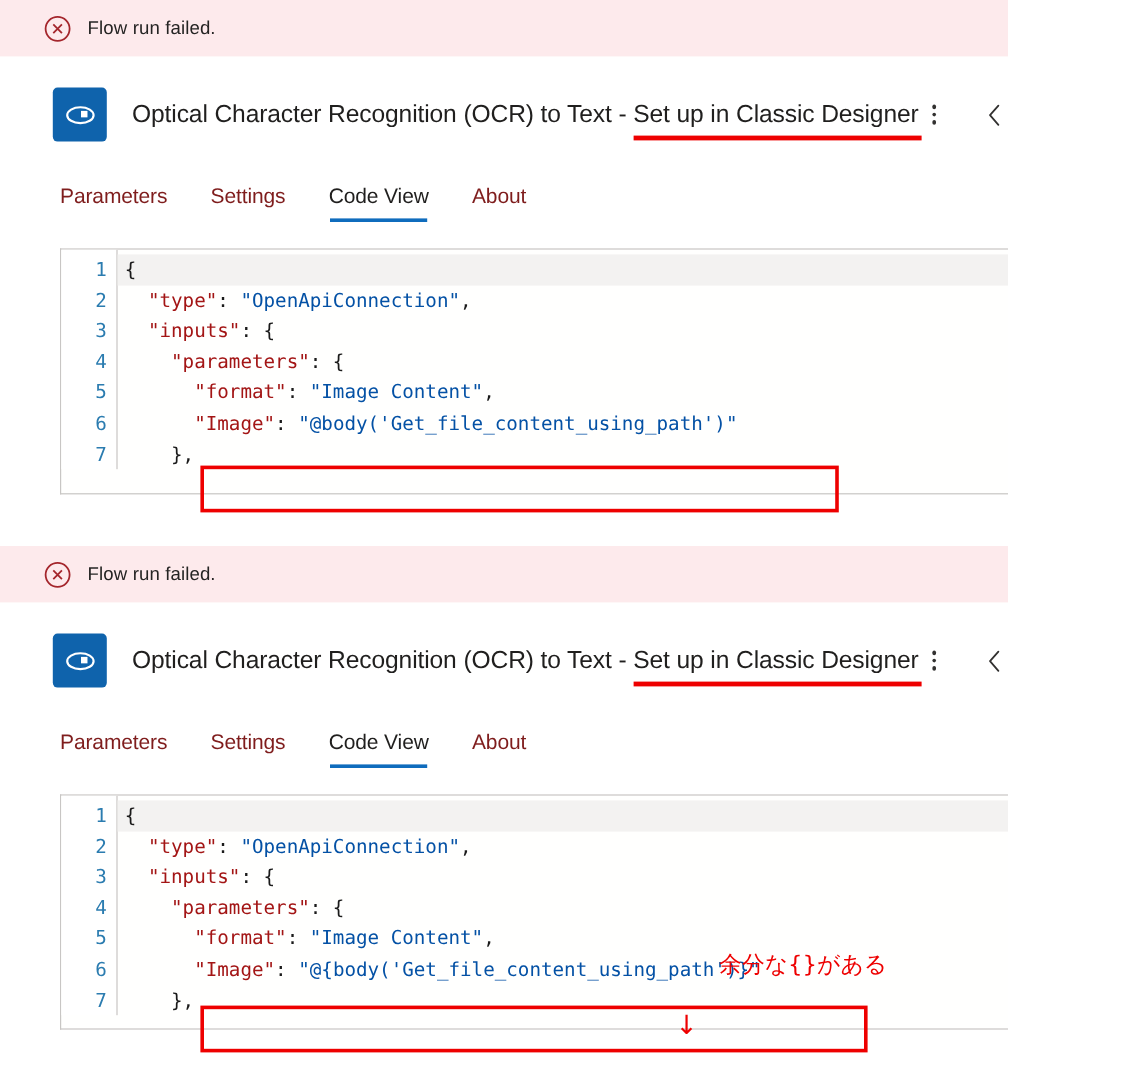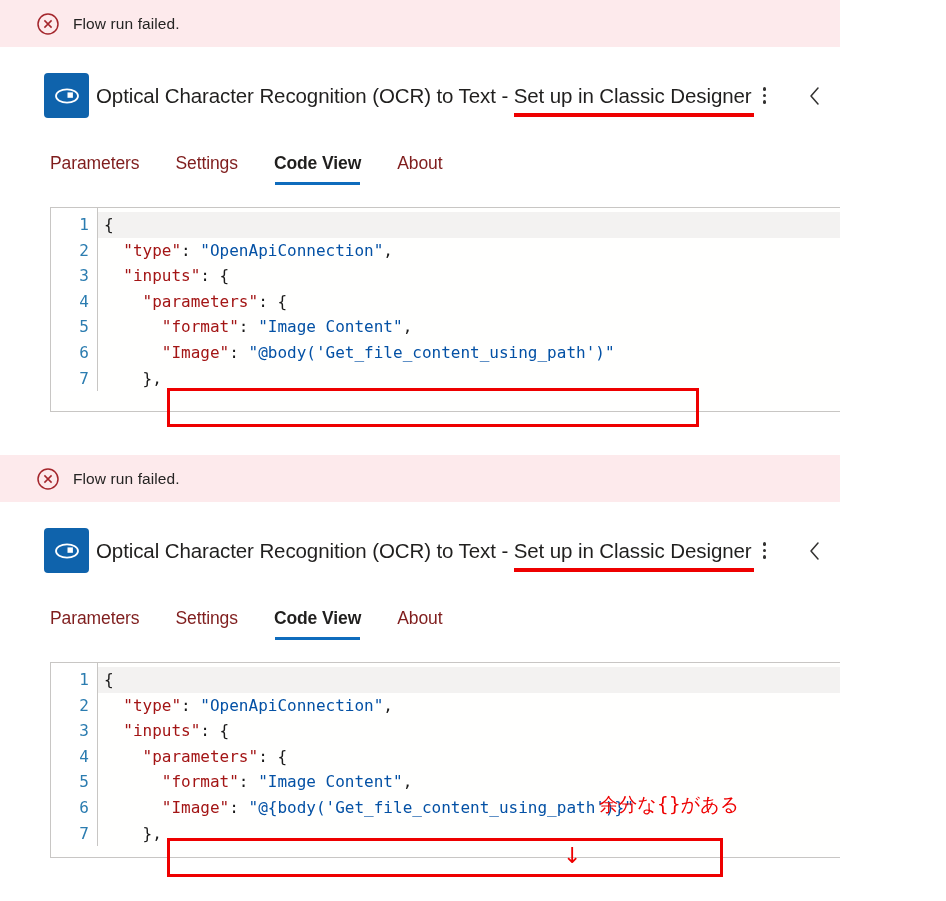--- a/index.html
+++ b/index.html
@@ -38,21 +38,21 @@
     padding: 21px 20px 0 44px;
     height: 76px;
   }
   .app-icon {
     width: 45px; height: 45px;
     background: #0f63ac;
     border-radius: 4px;
     flex: 0 0 45px;
     display: flex; align-items: center; justify-content: center;
   }
-  .title-wrap { margin-left: 7px; position: relative; flex: 1 1 auto; }
+  .title-wrap { margin-left: 21px; position: relative; flex: 1 1 auto; }
   .title {
     font-size: 20.5px;
     color: #201f1e;
     white-space: nowrap;
     letter-spacing: -.1px;
   }
   .title .underlined {
     position: relative;
     display: inline-block;
   }
@@ -83,21 +83,21 @@
     height: 62px;
   }
   .tab {
     font-size: 17.5px;
     color: #7f1d1d;
     padding-bottom: 11px;
     position: relative;
     cursor: pointer;
     letter-spacing: -.1px;
   }
-  .tab.active { font-weight: bold; color: #201f1e; }
+  .tab.active { font-weight: normal; color: #201f1e; }
   .tab.active::after {
     content: "";
     position: absolute;
     left: 1px; right: 1px; bottom: 0;
     height: 3px;
     background: #0f6cbd;
   }
 
   
   .code-wrap {

